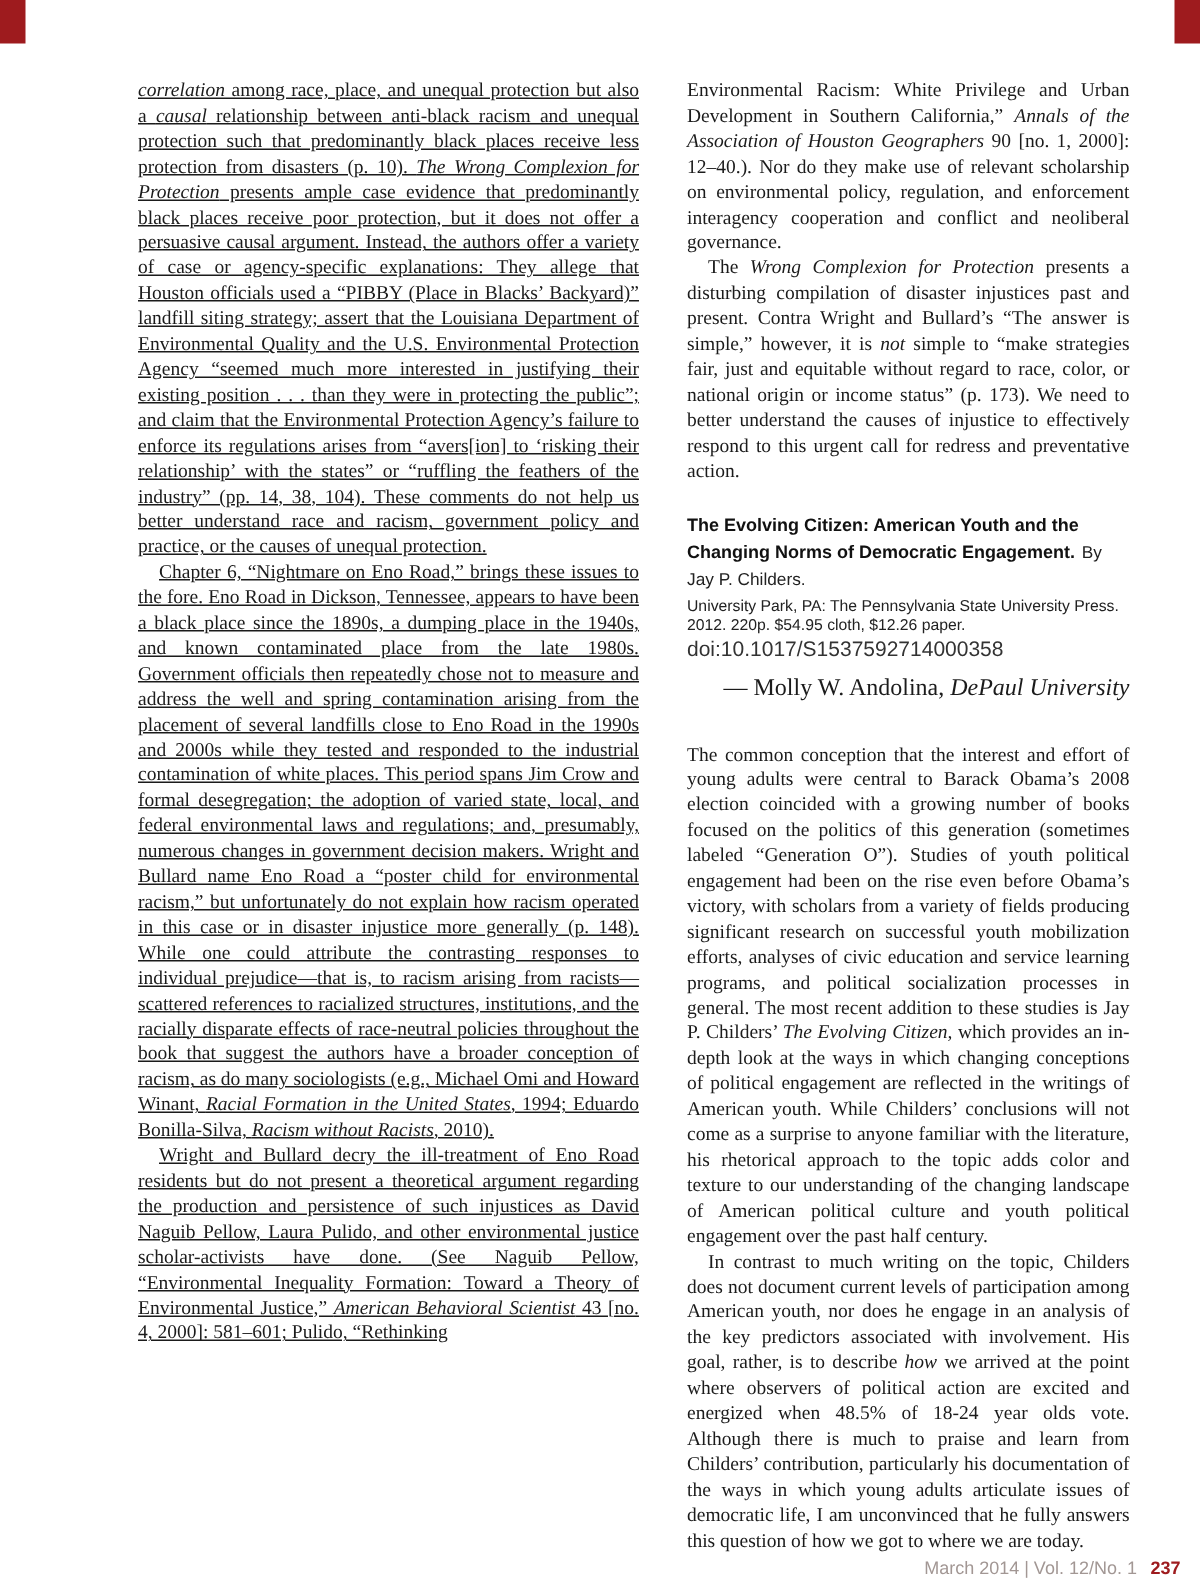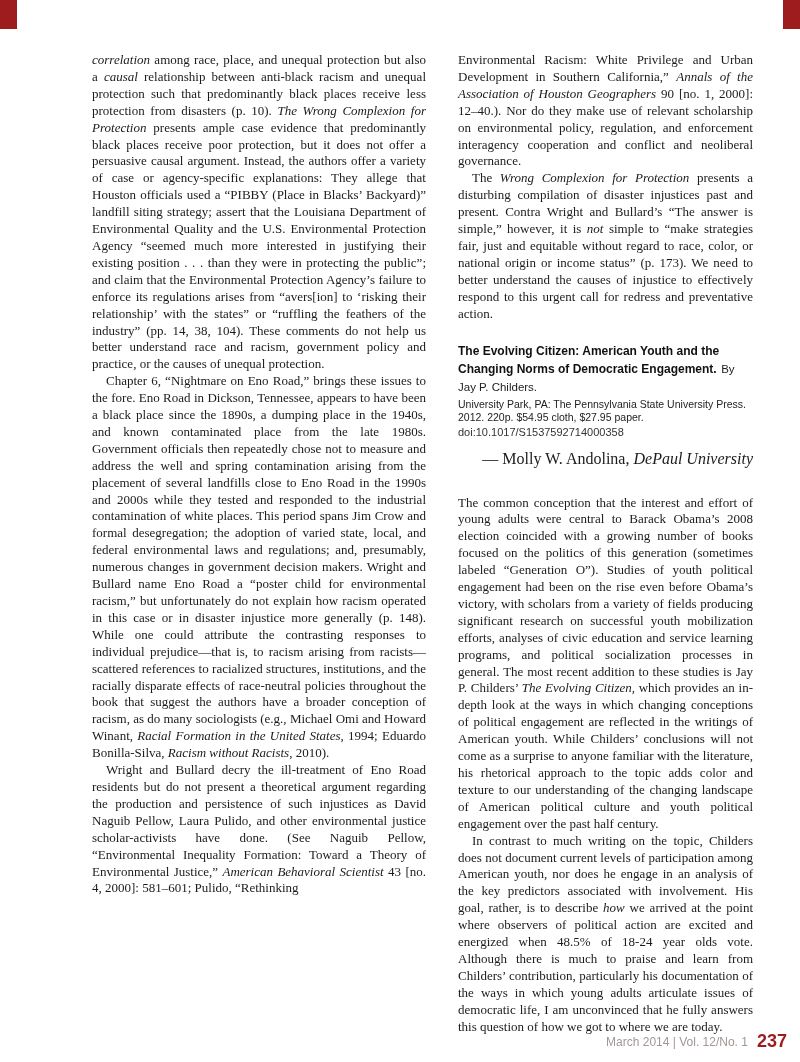--- a/index.html
+++ b/index.html
@@ -22,21 +22,21 @@
   }
   .corner-mark.left { left: 0; }
   .corner-mark.right { right: 0; }
   .columns {
     position: absolute;
     top: 52px;
     left: 92px;
     width: 661px;
     display: flex;
   }
-  .col-left { width: 334px; margin-right: 32px; }
+  .col-left { width: 334px; margin-right: 32px; text-decoration: underline; }
   .col-right { width: 295px; }
   .para {
     font-size: 13px;
     line-height: 16.9px;
     text-align: justify;
     color: #1b1b1b;
   }
   .para.indent { text-indent: 14px; }
   .book-block {
     font-family: "Liberation Sans", sans-serif;
@@ -54,21 +54,21 @@
     font-size: 11.5px;
     color: #222;
   }
   .bh-pub {
     font-size: 10.5px;
     line-height: 13.5px;
     margin-top: 3px;
     color: #222;
   }
   .bh-doi {
-    font-size: 11px;
+    font-size: 14px;
     line-height: 11px;
     margin-top: 2px;
     color: #333;
   }
   .reviewer {
     text-align: right;
     font-size: 16px;
     line-height: 17px;
     margin-top: 12px;
     color: #1b1b1b;
@@ -81,21 +81,21 @@
     font-family: "Liberation Sans", sans-serif;
     display: flex;
     align-items: center;
     gap: 9px;
   }
   .footer .issue {
     font-size: 12px;
     color: #a29794;
   }
   .footer .pagenum {
-    font-size: 18px;
+    font-size: 12px;
     font-weight: bold;
     color: #9e1b1e;
   }
 </style>
 </head>
 <body>
 
 <div class="page">
 
   <div class="corner-mark left"></div>
@@ -109,21 +109,21 @@
       <p class="para indent">Wright and Bullard decry the ill-treatment of Eno Road residents but do not present a theoretical argument regarding the production and persistence of such injustices as David Naguib Pellow, Laura Pulido, and other environmental justice scholar-activists have done. (See Naguib Pellow, “Environmental Inequality Formation: Toward a Theory of Environmental Justice,” <i>American Behavioral Scientist</i> 43 [no. 4, 2000]: 581–601; Pulido, “Rethinking</p>
     </div>
 
     <div class="col-right">
       <p class="para">Environmental Racism: White Privilege and Urban Development in Southern California,” <i>Annals of the Association of Houston Geographers</i> 90 [no. 1, 2000]: 12–40.). Nor do they make use of relevant scholarship on environmental policy, regulation, and enforcement interagency cooperation and conflict and neoliberal governance.</p>
       <p class="para indent">The <i>Wrong Complexion for Protection</i> presents a disturbing compilation of disaster injustices past and present. Contra Wright and Bullard’s “The answer is simple,” however, it is <i>not</i> simple to “make strategies fair, just and equitable without regard to race, color, or national origin or income status” (p. 173). We need to better understand the causes of injustice to effectively respond to this urgent call for redress and preventative action.</p>
 
       <div class="book-block">
         <span class="bh-title">The Evolving Citizen: American Youth and the Changing Norms of Democratic Engagement.</span>
         <span class="bh-byline">By Jay P. Childers.</span>
-        <div class="bh-pub">University Park, PA: The Pennsylvania State University Press. 2012. 220p. $54.95 cloth, $27.95 paper.</div>
+        <div class="bh-pub">University Park, PA: The Pennsylvania State University Press. 2012. 220p. $54.95 cloth, $12.26 paper.</div>
         <div class="bh-doi">doi:10.1017/S1537592714000358</div>
       </div>
 
       <div class="reviewer">— Molly W. Andolina, <i>DePaul University</i></div>
 
       <p class="para review-start">The common conception that the interest and effort of young adults were central to Barack Obama’s 2008 election coincided with a growing number of books focused on the politics of this generation (sometimes labeled “Generation O”). Studies of youth political engagement had been on the rise even before Obama’s victory, with scholars from a variety of fields producing significant research on successful youth mobilization efforts, analyses of civic education and service learning programs, and political socialization processes in general. The most recent addition to these studies is Jay P. Childers’ <i>The Evolving Citizen,</i> which provides an in-depth look at the ways in which changing conceptions of political engagement are reflected in the writings of American youth. While Childers’ conclusions will not come as a surprise to anyone familiar with the literature, his rhetorical approach to the topic adds color and texture to our understanding of the changing landscape of American political culture and youth political engagement over the past half century.</p>
       <p class="para indent">In contrast to much writing on the topic, Childers does not document current levels of participation among American youth, nor does he engage in an analysis of the key predictors associated with involvement. His goal, rather, is to describe <i>how</i> we arrived at the point where observers of political action are excited and energized when 48.5% of 18-24 year olds vote. Although there is much to praise and learn from Childers’ contribution, particularly his documentation of the ways in which young adults articulate issues of democratic life, I am unconvinced that he fully answers this question of how we got to where we are today.</p>
     </div>
 
   </div>

